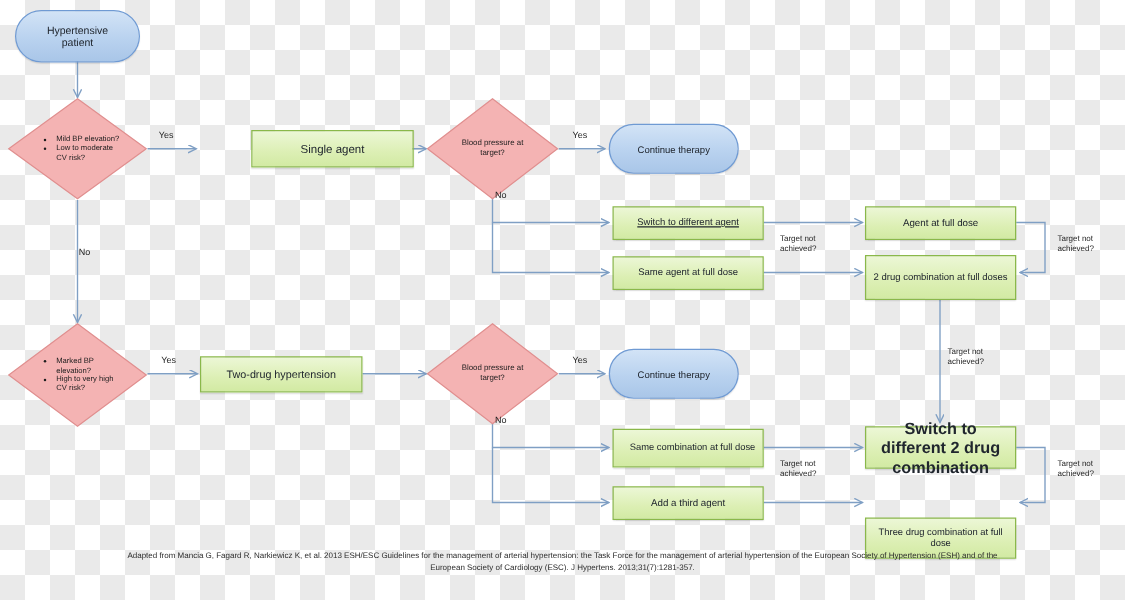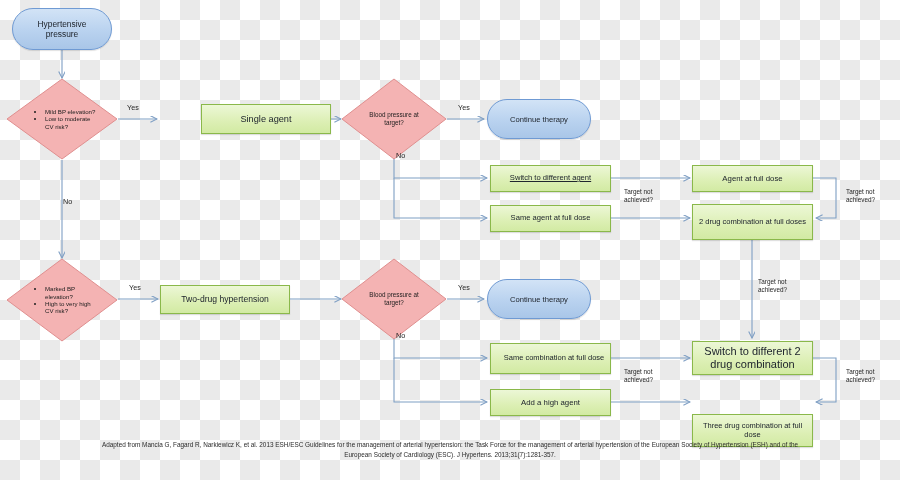--- a/index.html
+++ b/index.html
@@ -101,21 +101,21 @@
 
       <path d="M611,358 L690,358"></path>
 
       <path d="M611,402 L690,402"></path>
 
       <path d="M813,358 L836,358 L836,402 L816,402"></path>
     </g>
   </svg>
 
   <div class="node term" style="left:12px;top:8px;width:100px;height:42px;font-size:8.4px;white-space:pre-line;">Hypertensive
-pressure</div>
+patient</div>
 
   <div class="node dec" style="left:6px;top:78px;width:112px;height:82px;">
     <svg class="shape" viewBox="0 0 112 82" preserveAspectRatio="none">
       <polygon points="56,1 111,41 56,81 1,41" fill="#f4b3b3" stroke="#e08f8f" stroke-width="1"></polygon>
     </svg>
     <div class="dtext">
       <div class="dec-label" style="font-size:6.1px;width:62px;margin-left:8px;">
         <ul>
           <li>Mild BP elevation?</li>
           <li>Low to moderate CV risk?</li>
@@ -167,23 +167,23 @@
     </svg>
     <div class="dtext">
       <div class="dec-center" style="font-size:6.3px;width:58px;">Blood pressure at target?</div>
     </div>
   </div>
 
   <div class="node term" style="left:487px;top:279px;width:104px;height:40px;font-size:7.6px;">Continue therapy</div>
 
   <div class="node proc" style="left:490px;top:343px;width:121px;height:31px;font-size:7.5px;padding-left:12px;">Same combination at full dose</div>
 
-  <div class="node proc" style="left:490px;top:389px;width:121px;height:27px;font-size:7.8px;">Add a high agent</div>
-
-  <div class="node proc" style="left:692px;top:341px;width:121px;height:34px;font-size:11px;">Switch to different 2 drug combination</div>
+  <div class="node proc" style="left:490px;top:389px;width:121px;height:27px;font-size:7.8px;">Add a third agent</div>
+
+  <div class="node proc" style="left:692px;top:341px;width:121px;height:34px;font-size:13px;font-weight:bold;">Switch to different 2 drug combination</div>
 
   <div class="node proc" style="left:692px;top:386px;width:121px;height:33px;font-size:7.5px;margin-top:28px;">Three drug combination at full dose</div>
 
   <div class="edge-label" style="left:127px;top:104px;font-size:7.2px;">Yes</div>
 
   <div class="edge-label" style="left:63px;top:198px;font-size:7.2px;">No</div>
 
   <div class="edge-label" style="left:458px;top:104px;font-size:7.2px;">Yes</div>
 
   <div class="edge-label" style="left:396px;top:152px;font-size:7.2px;">No</div>

